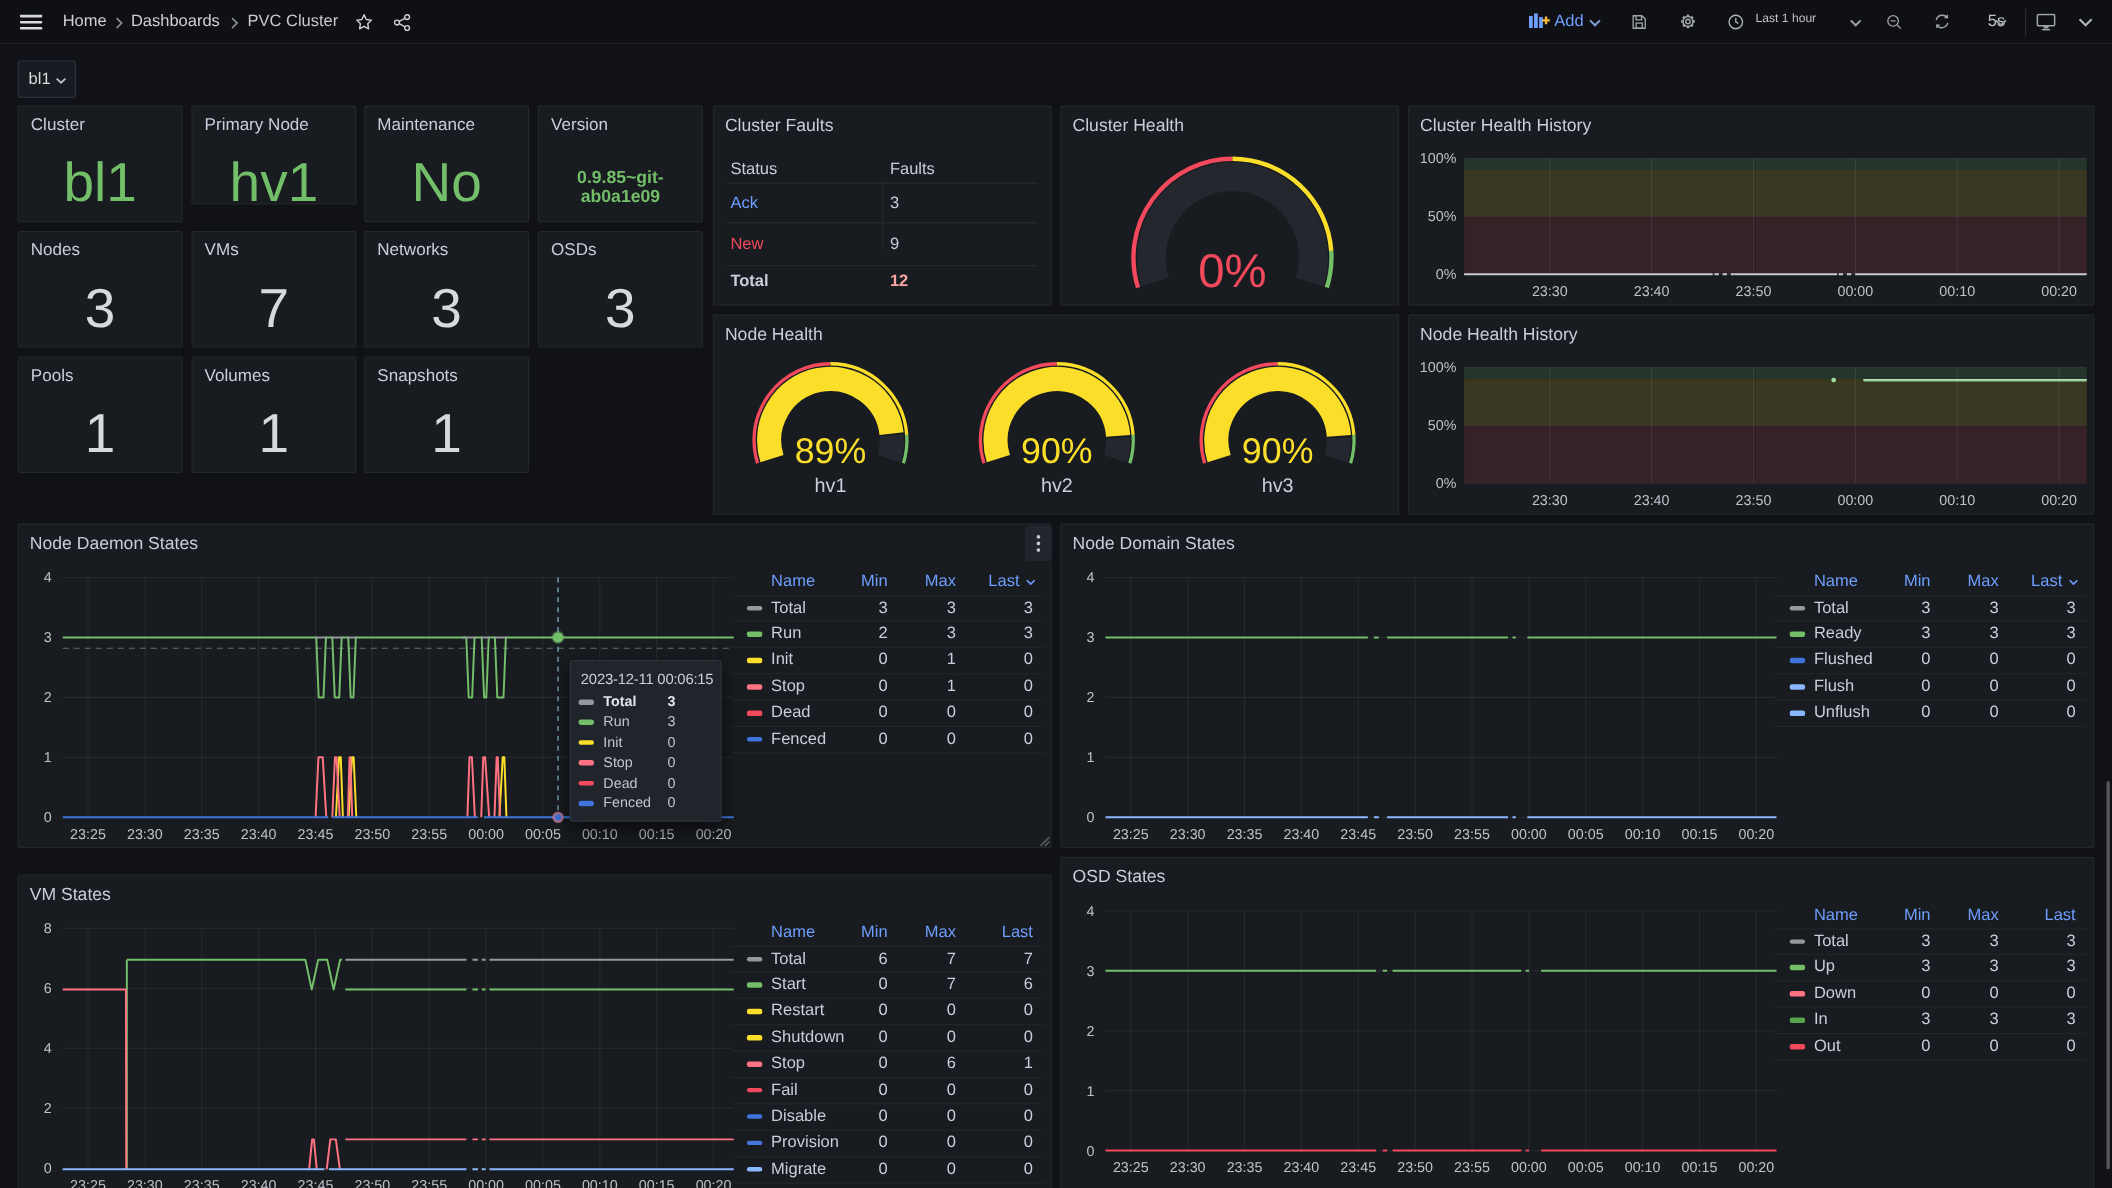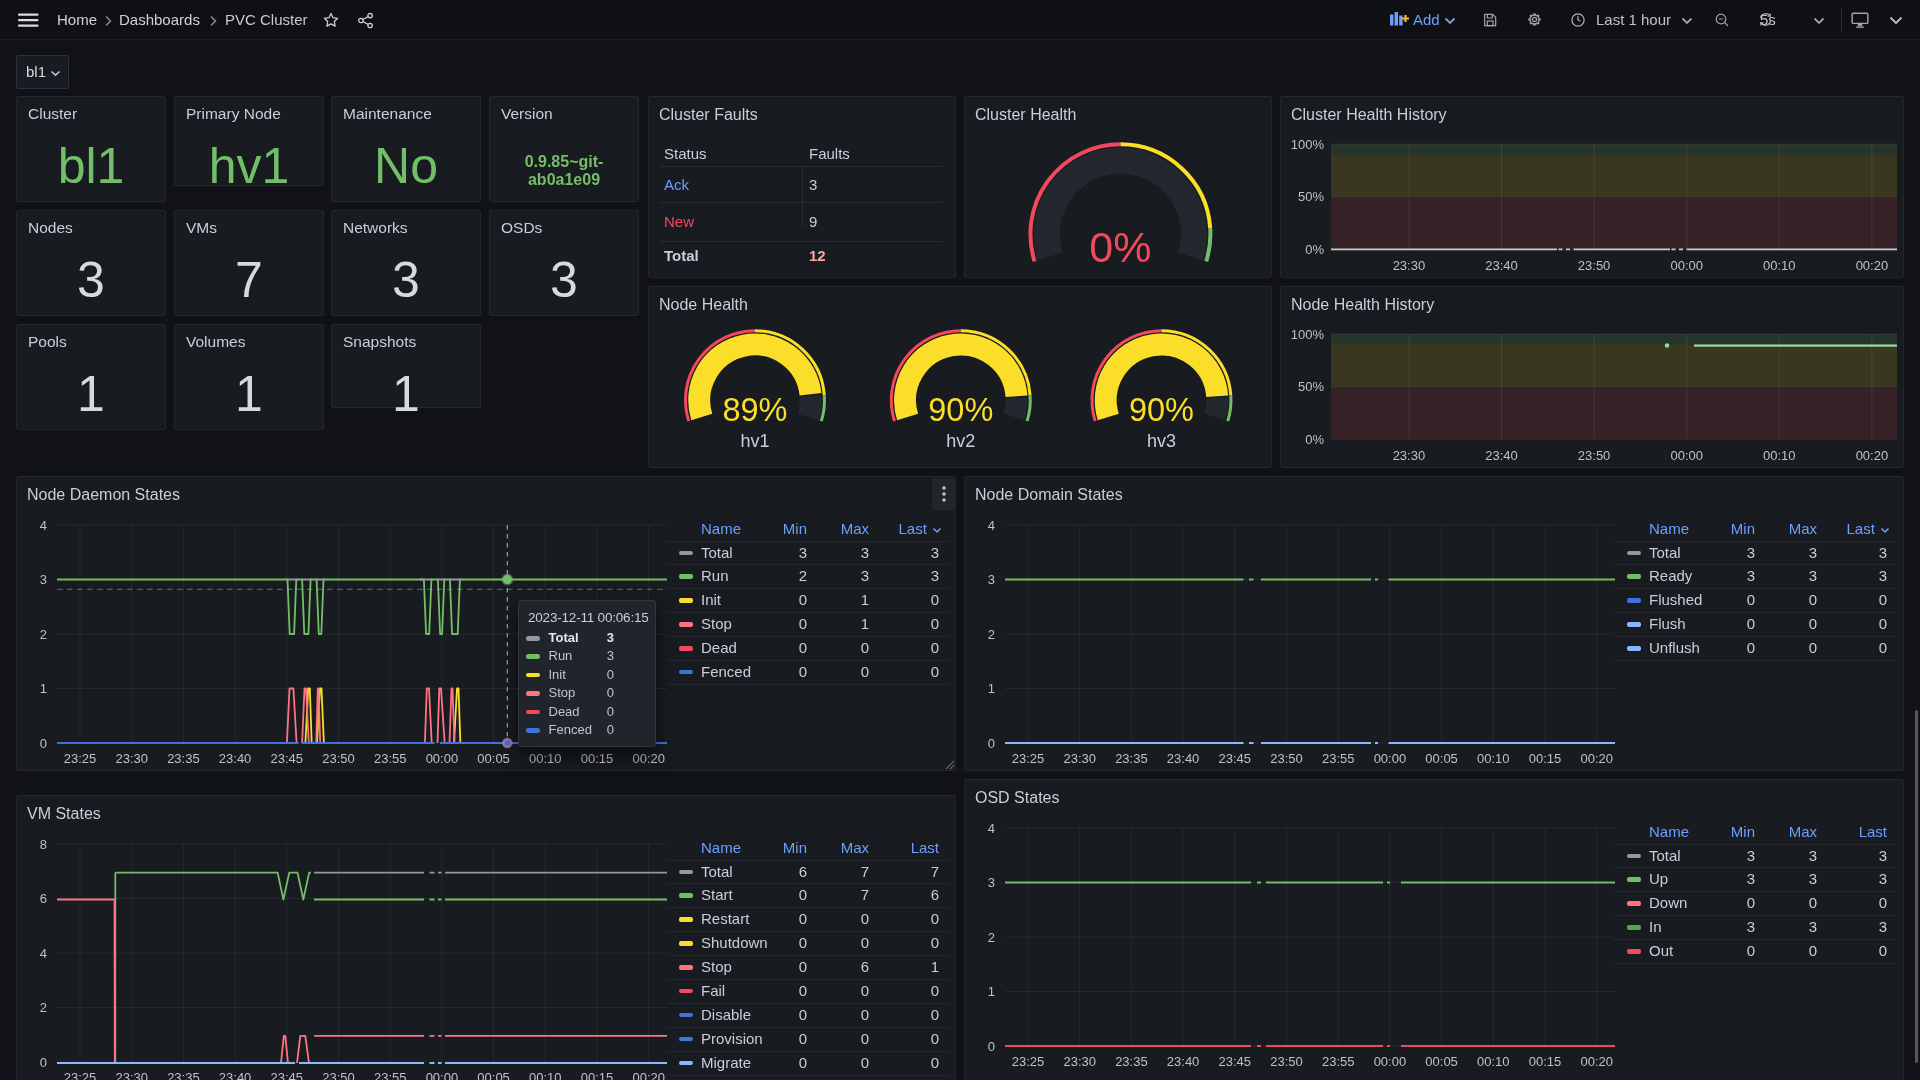--- a/index.html
+++ b/index.html
@@ -55,33 +55,33 @@
     </svg>
 <svg width="17" height="17" style="left:1526px;top:11px;" viewBox="0 0 24 24">
       <circle cx="12" cy="12" r="2.9" fill="none" stroke="#a2a4ab" stroke-width="1.8"></circle>
       <path d="M12 3.2 V6 M12 18 V20.8 M3.2 12 H6 M18 12 H20.8 M5.8 5.8 L7.8 7.8 M16.2 16.2 L18.2 18.2 M18.2 5.8 L16.2 7.8 M7.8 16.2 L5.8 18.2" stroke="#a2a4ab" stroke-width="3.1"></path>
       <circle cx="12" cy="12" r="6.4" fill="none" stroke="#a2a4ab" stroke-width="1.9"></circle>
     </svg>
 <svg width="16" height="16" style="left:1570px;top:12px;" viewBox="0 0 24 24">
       <circle cx="12" cy="12" r="9.2" fill="none" stroke="#b2b4bb" stroke-width="1.8"></circle>
       <path d="M12 6.5 V12 L15.5 13.8" fill="none" stroke="#b2b4bb" stroke-width="1.8"></path>
     </svg>
-<span style="position:absolute;left:1596px;top:11px;font-size:15px;color:#c0c1c8;">Last 1 hour</span>
+<span style="position:absolute;left:1596px;top:11px;font-size:11px;color:#c0c1c8;">Last 1 hour</span>
 <svg width="12" height="8" style="left:1681px;top:17px;" viewBox="0 0 12 8">
       <path d="M1.5 1.5 L6 6 L10.5 1.5" stroke="#9fa1a8" stroke-width="1.8" fill="none"></path>
     </svg>
 <svg width="16" height="16" style="left:1714px;top:12px;" viewBox="0 0 24 24">
       <circle cx="10.5" cy="10.5" r="7.2" fill="none" stroke="#a2a4ab" stroke-width="1.8"></circle>
       <path d="M7.2 10.5 H13.8 M15.8 15.8 L21 21" stroke="#a2a4ab" stroke-width="1.8"></path>
     </svg>
 <svg width="17" height="17" style="left:1757px;top:11px;" viewBox="0 0 24 24">
       <path d="M19.2 7.6 A 8.1 8.1 0 0 0 4.6 10.1 M4.8 16.4 A 8.1 8.1 0 0 0 19.4 13.9" fill="none" stroke="#a2a4ab" stroke-width="1.9"></path>
       <path d="M19.5 2.8 L19.5 8 L14.3 8 Z M4.5 21.2 L4.5 16 L9.7 16 Z" fill="#a2a4ab"></path>
     </svg>
-<span style="position:absolute;left:1760px;top:11px;font-size:15px;color:#c0c1c8;">5s</span>
+<span style="position:absolute;left:1807px;top:11px;font-size:15px;color:#c0c1c8;">5s</span>
 <svg width="12" height="8" style="left:1813px;top:17px;" viewBox="0 0 12 8">
       <path d="M1.5 1.5 L6 6 L10.5 1.5" stroke="#9fa1a8" stroke-width="1.8" fill="none"></path>
     </svg>
 <div style="position:absolute;left:1841px;top:8px;width:1px;height:25px;background:#2e3035;"></div>
 <svg width="18" height="16" style="left:1851px;top:12px;" viewBox="0 0 24 21">
       <rect x="1.5" y="1.5" width="21" height="13.5" rx="1.5" fill="none" stroke="#a2a4ab" stroke-width="1.9"></rect>
       <rect x="9" y="15" width="6" height="3.4" fill="#a2a4ab"></rect>
       <path d="M7 20 H17" stroke="#a2a4ab" stroke-width="1.9"></path>
     </svg>
 <svg width="14" height="9" style="left:1889px;top:16px;" viewBox="0 0 14 9">
@@ -127,21 +127,21 @@
     <div class="bigval" style="top:44px;color:#D8D9DA;">3</div>
   </div>
 <div class="panel" style="left:16px;top:324px;width:150px;height:106px;">
     <div class="stitle">Pools</div>
     <div class="bigval" style="top:44px;color:#D8D9DA;">1</div>
   </div>
 <div class="panel" style="left:174px;top:324px;width:150px;height:106px;">
     <div class="stitle">Volumes</div>
     <div class="bigval" style="top:44px;color:#D8D9DA;">1</div>
   </div>
-<div class="panel" style="left:331px;top:324px;width:150px;height:84px;">
+<div class="panel" style="left:331px;top:324px;width:150px;height:106px;">
     <div class="stitle">Snapshots</div>
     <div class="bigval" style="top:44px;color:#D8D9DA;">1</div>
   </div>
 <div class="panel" style="left:648px;top:96px;width:308px;height:182px;">
 <div class="ptitle">Cluster Faults</div>
 <span style="position:absolute;left:15px;top:48px;font-size:15px;font-weight:500;color:#ccccdc;">Status</span>
 <span style="position:absolute;left:160px;top:48px;font-size:15px;font-weight:500;color:#ccccdc;">Faults</span>
 <div style="position:absolute;left:12px;right:12px;top:69px;height:1px;background:#2a2c31;"></div>
 <div style="position:absolute;left:12px;right:12px;top:105px;height:1px;background:#2a2c31;"></div>
 <div style="position:absolute;left:12px;right:12px;top:144px;height:1px;background:#2a2c31;"></div>

